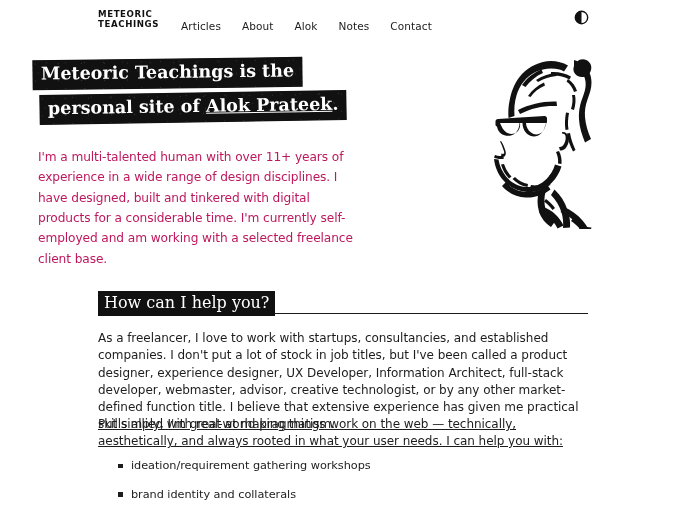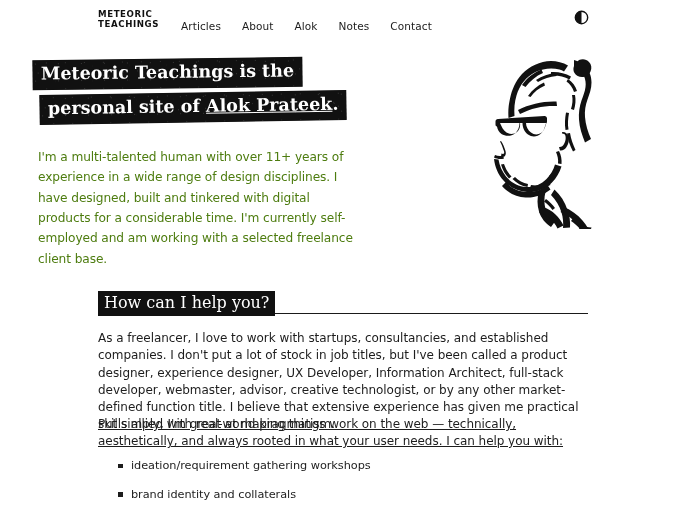--- a/index.html
+++ b/index.html
@@ -138,21 +138,21 @@
   }
 
   .intro {
     position: absolute;
     left: 38px;
     top: 80px;
     width: 318px;
     font-family: "DejaVu Sans", sans-serif;
     font-size: 12.2px;
     line-height: 20.3px;
-    color: #4d7c0f;
+    color: #be185d;
     letter-spacing: -0.1px;
   }
 
   .portrait {
     position: absolute;
     left: 476px;
     top: 2px;
     width: 130px;
     height: 172px;
   }

